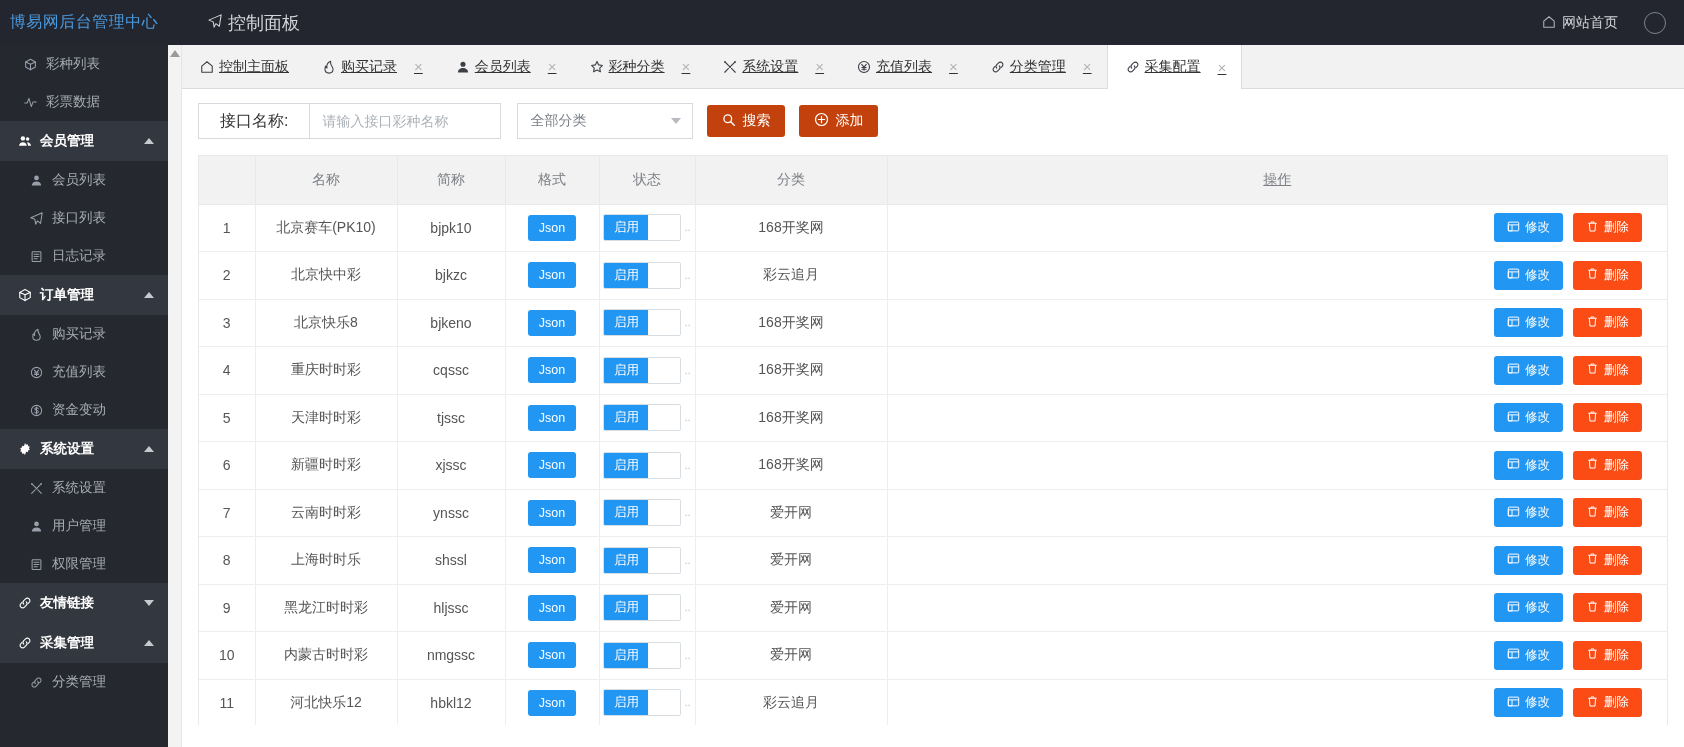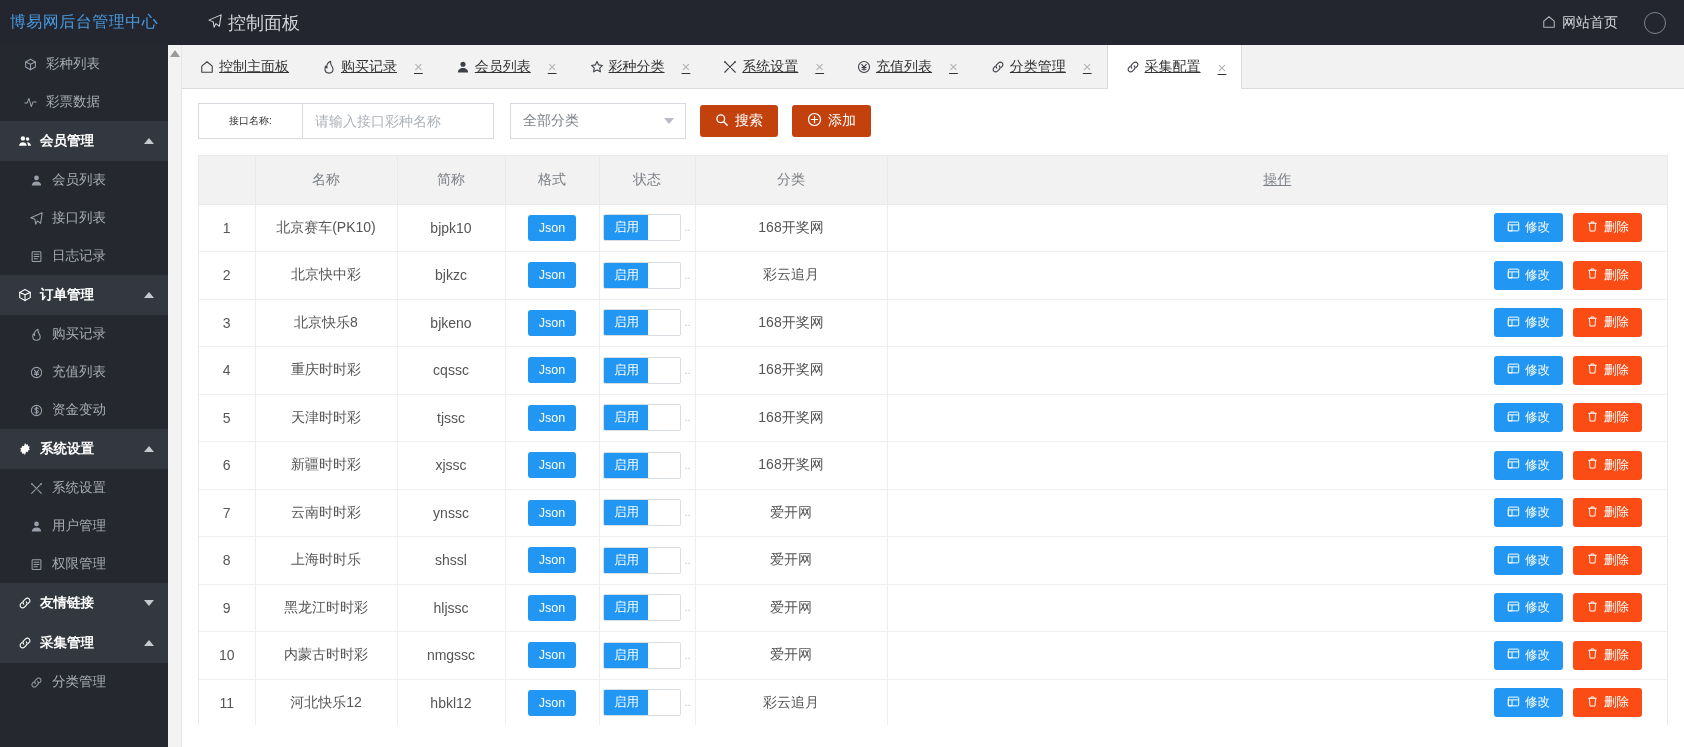--- a/index.html
+++ b/index.html
@@ -151,21 +151,21 @@
     display: flex; align-items: center; height: 36px;
     gap: 0;
   }
   .input-group { display: flex; align-items: stretch; height: 36px; }
   .ig-addon {
     display: flex; align-items: center; justify-content: center;
     min-width: 104px; padding: 0 21px;
     border: 1px solid #d6d9dd;
     border-right: none;
     background: #ffffff;
-    font-size: 10px; color: #333;
+    font-size: 16px; color: #333;
     white-space: nowrap;
   }
   .ig-input {
     width: 192px; height: 36px;
     border: 1px solid #d6d9dd;
     outline: none;
     font-size: 14px; color: #333;
     padding: 0 12px;
     background: #fff;
     font-family: inherit;

